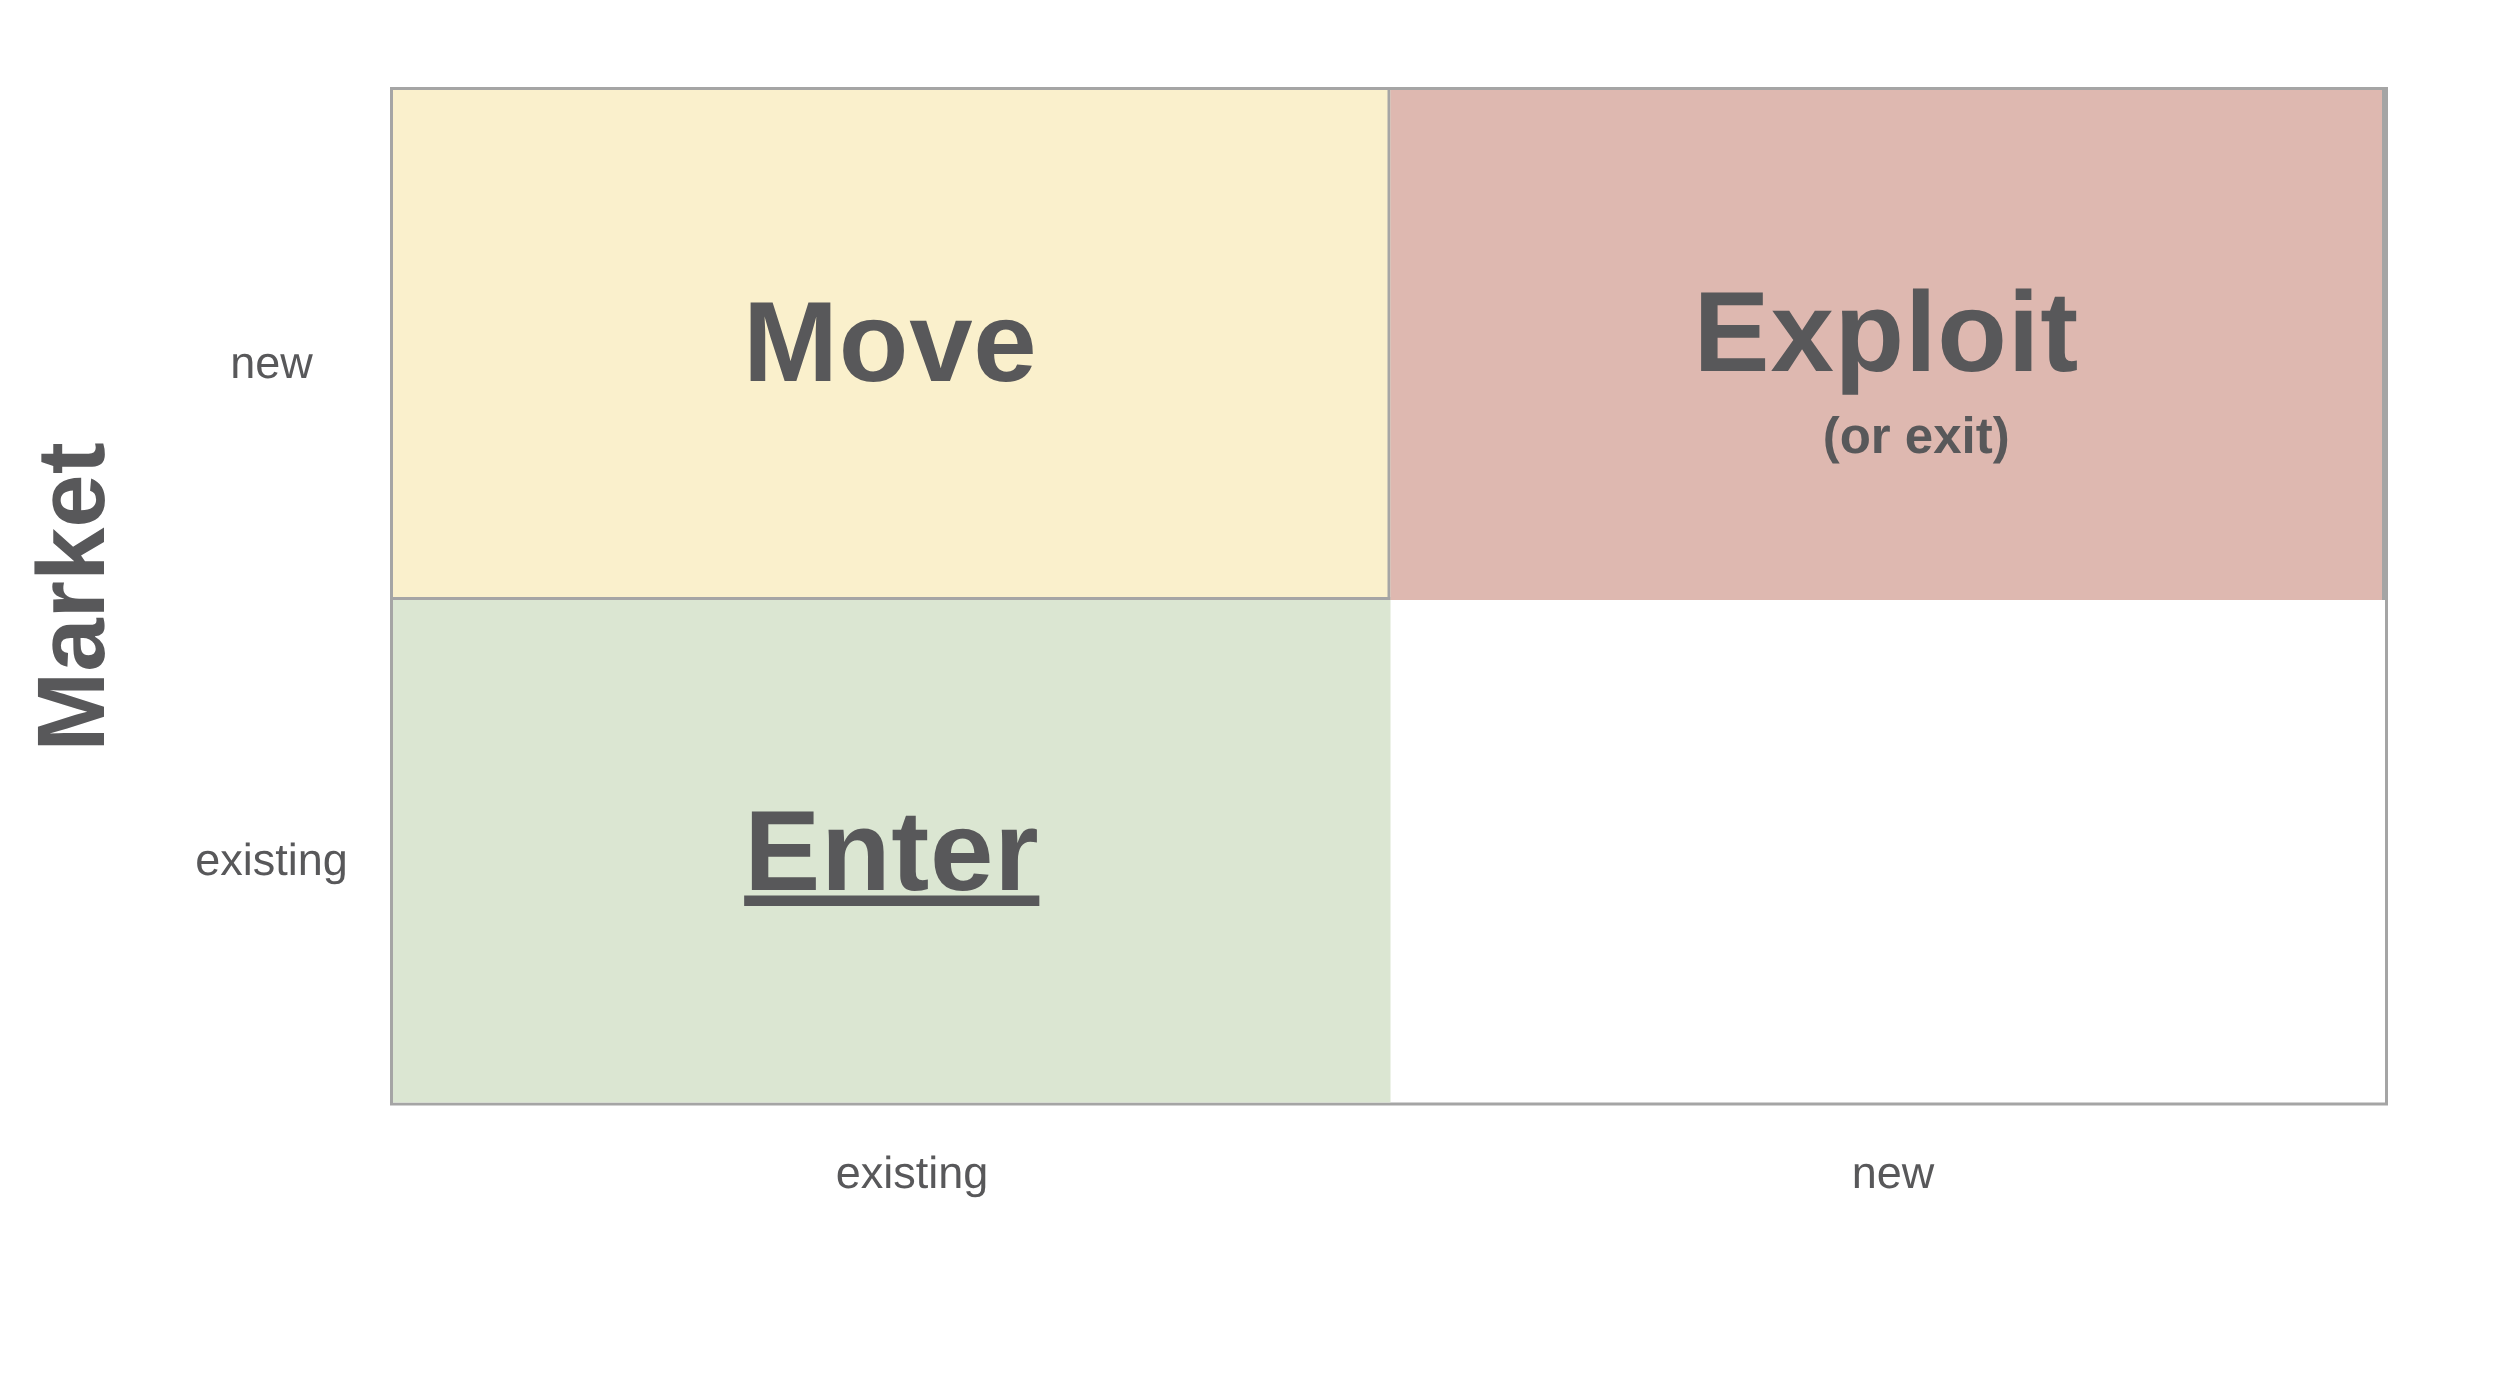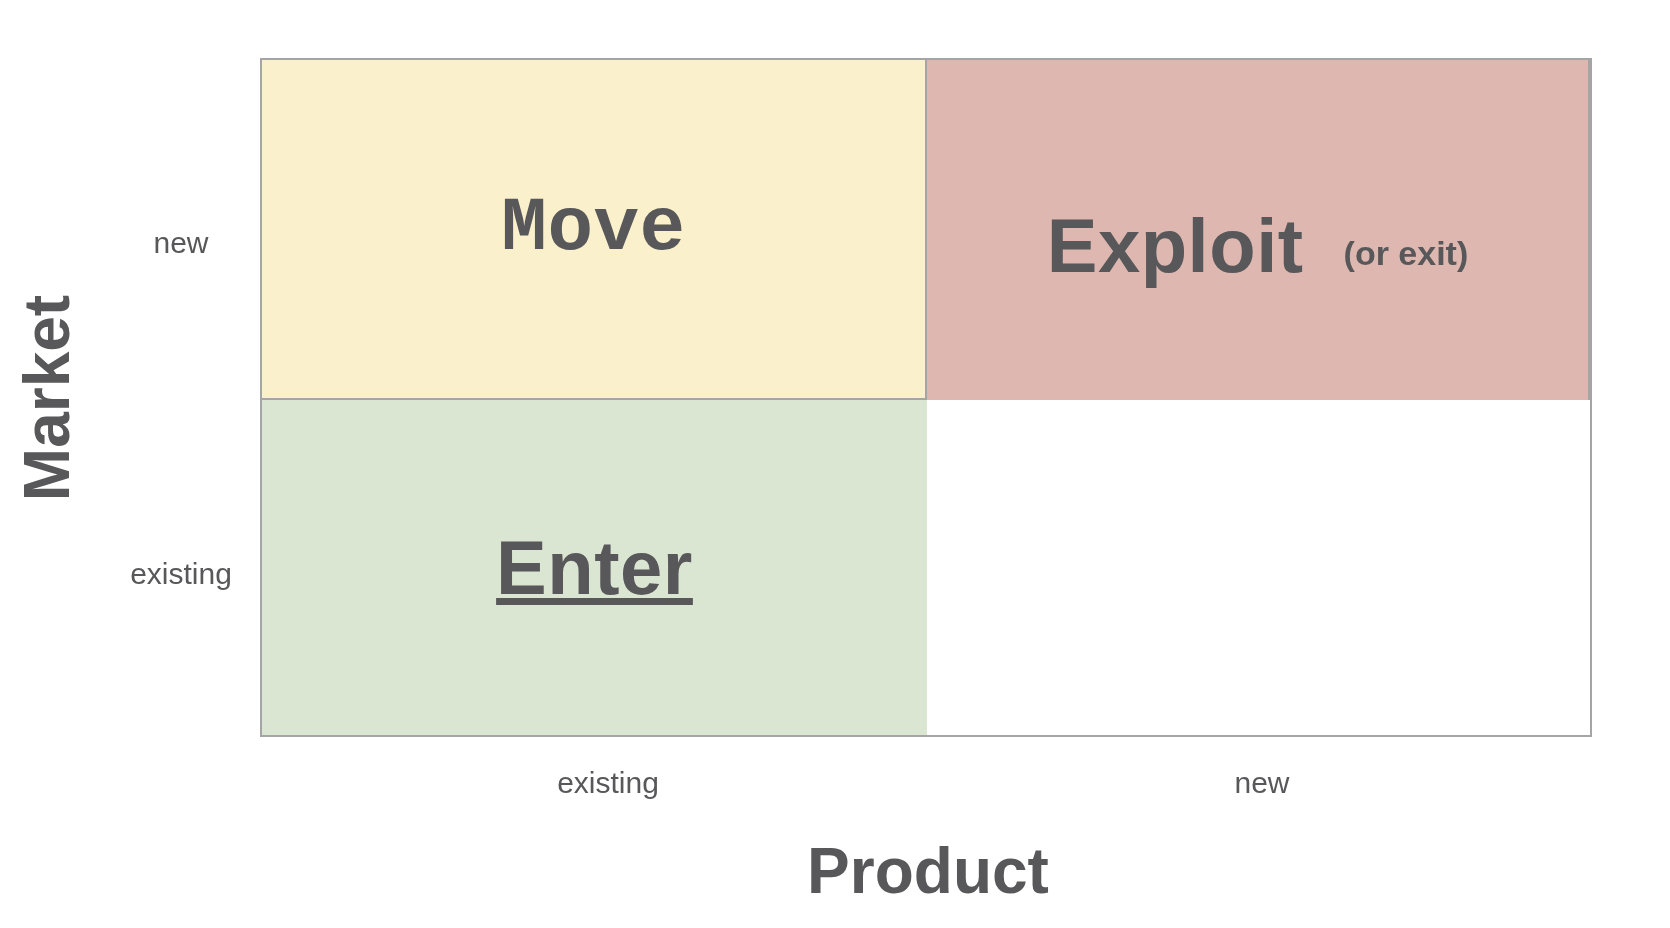--- a/index.html
+++ b/index.html
@@ -33,31 +33,31 @@
     grid-template-columns: 665px 1fr;
     grid-template-rows: 340px 1fr;
   }
   .cell {
     box-sizing: border-box;
     display: flex;
     align-items: center;
     justify-content: center;
   }
   .cell.bdr { border-right: 2px solid #A5A5A5; }
-  .cell.bdb { border-bottom: 2px solid #d946ef; font-family: Liberation Mono, monospace; }
+  .cell.bdb { border-bottom: 2px solid #d946ef; }
   .q-label {
     font-size: 76px;
     font-weight: 700;
     letter-spacing: 0.5px;
     line-height: 1;
     white-space: nowrap;
   }
   .q-stack {
     display: flex;
-    flex-direction: row;
+    flex-direction: column;
     align-items: center;
     transform: translateY(16px);
   }
   .q-sublabel {
     font-size: 34px;
     font-weight: 700;
     line-height: 1;
     margin-top: 14px;
     white-space: nowrap;
     margin-left: 40px;
@@ -122,15 +122,14 @@
     <div class="cell" style="background-color: rgb(219, 230, 210); text-decoration: underline;">
       <div class="q-label">Enter</div>
     </div>
 
   </div>
 
   <div class="tick x-tick-existing">existing</div>
 
   <div class="tick x-tick-new">new</div>
 
-  <div class="axis-title x-axis-title">Product</div>
 
 </div>
 
 </body></html>

